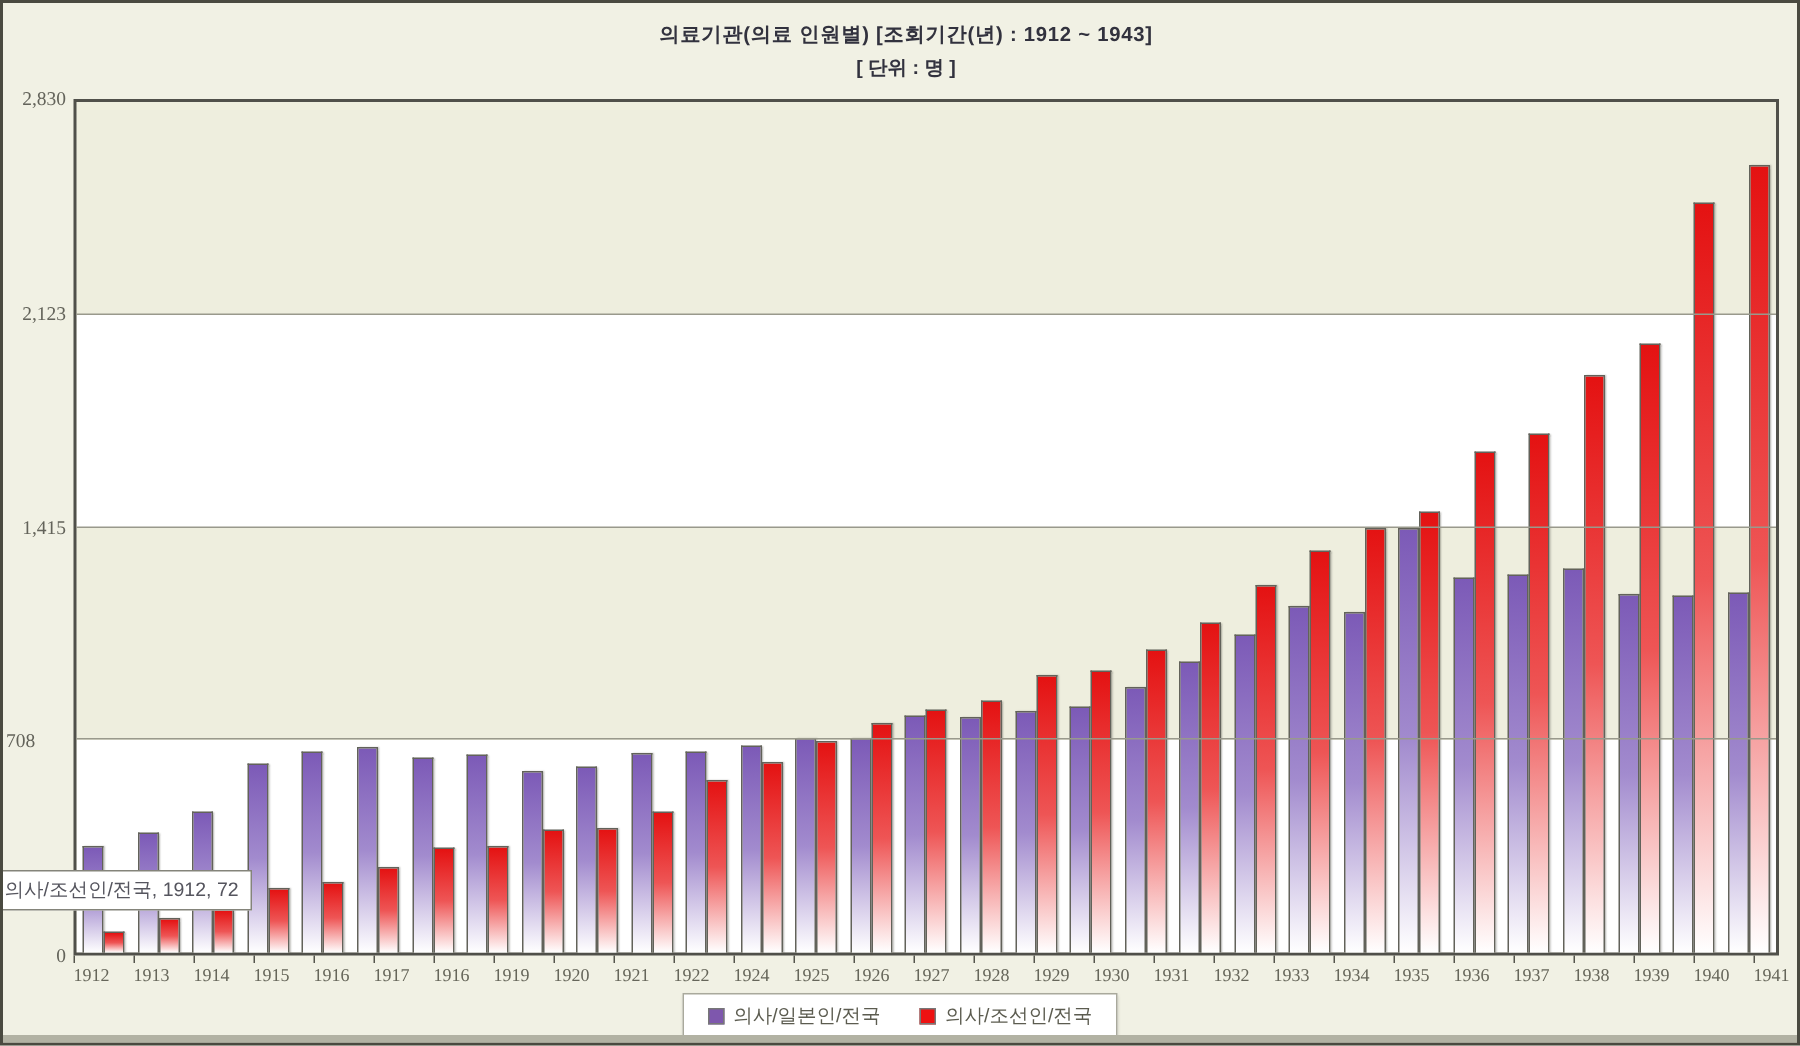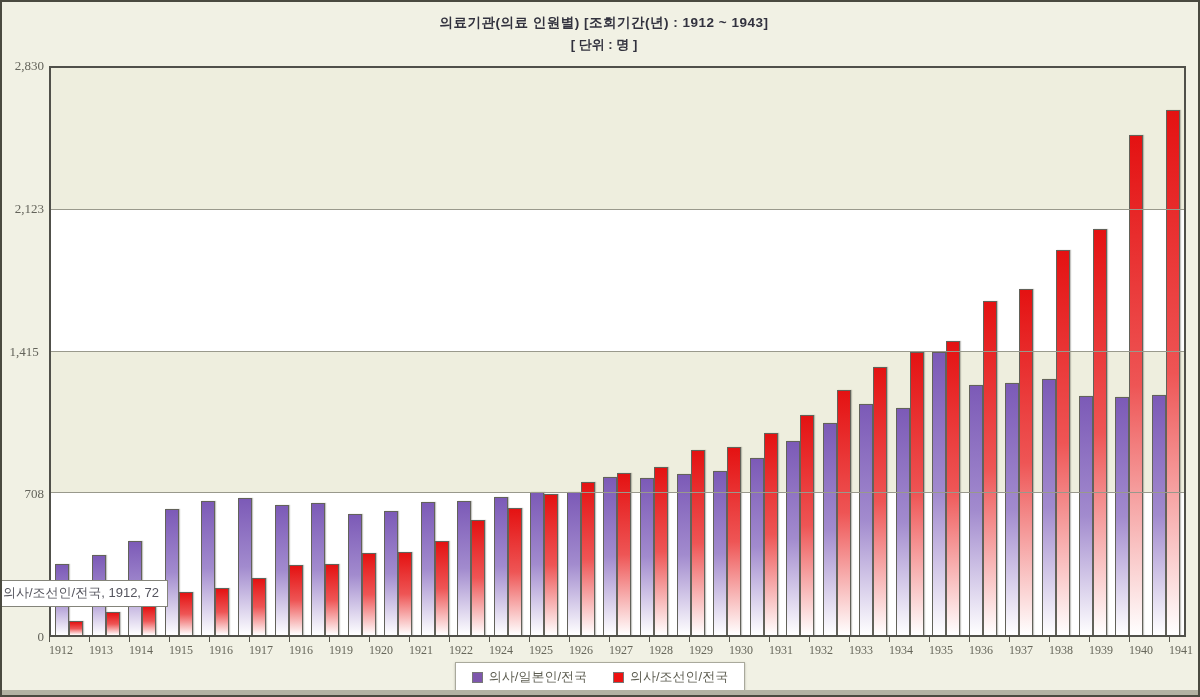--- a/index.html
+++ b/index.html
@@ -214,22 +214,22 @@
         <div class="bar kr" title="의사/조선인/전국, 1943, 2622" style="height: 92.65%;"></div>
       </div>
     </div>
 <div class="gridline" style="bottom: 25.0177%;"></div>
     <div class="gridline" style="bottom: 50%;"></div>
     <div class="gridline" style="bottom: 75.0177%;"></div>
   </div>
 
 <div id="ylabels">
     <div class="ylabel" style="right: auto; left: 2px; top: 627px; width: 40px; text-align: right; position: absolute;">0</div>
-    <div class="ylabel" style="right: auto; left: 2px; top: 484.149px; width: 40px; text-align: right; position: absolute;">708</div>
-    <div class="ylabel" style="right: auto; left: 2px; top: 341.5px; width: 40px; text-align: center; position: absolute;">1,415</div>
+    <div class="ylabel" style="right: auto; left: 2px; top: 484.149px; width: 40px; position: absolute;">708</div>
+    <div class="ylabel" style="right: auto; left: 2px; top: 341.5px; width: 40px; text-align: right; position: absolute;">1,415</div>
     <div class="ylabel" style="right: auto; left: 2px; top: 198.649px; width: 40px; text-align: right; position: absolute;">2,123</div>
     <div class="ylabel" style="right: auto; left: 2px; top: 56px; width: 40px; text-align: right; position: absolute;">2,830</div>
   </div>
 
 <div class="xlabels" id="xlabels">
     <div class="xlabel">1912</div>
     <div class="xlabel">1913</div>
     <div class="xlabel">1914</div>
     <div class="xlabel">1915</div>
     <div class="xlabel">1916</div>

